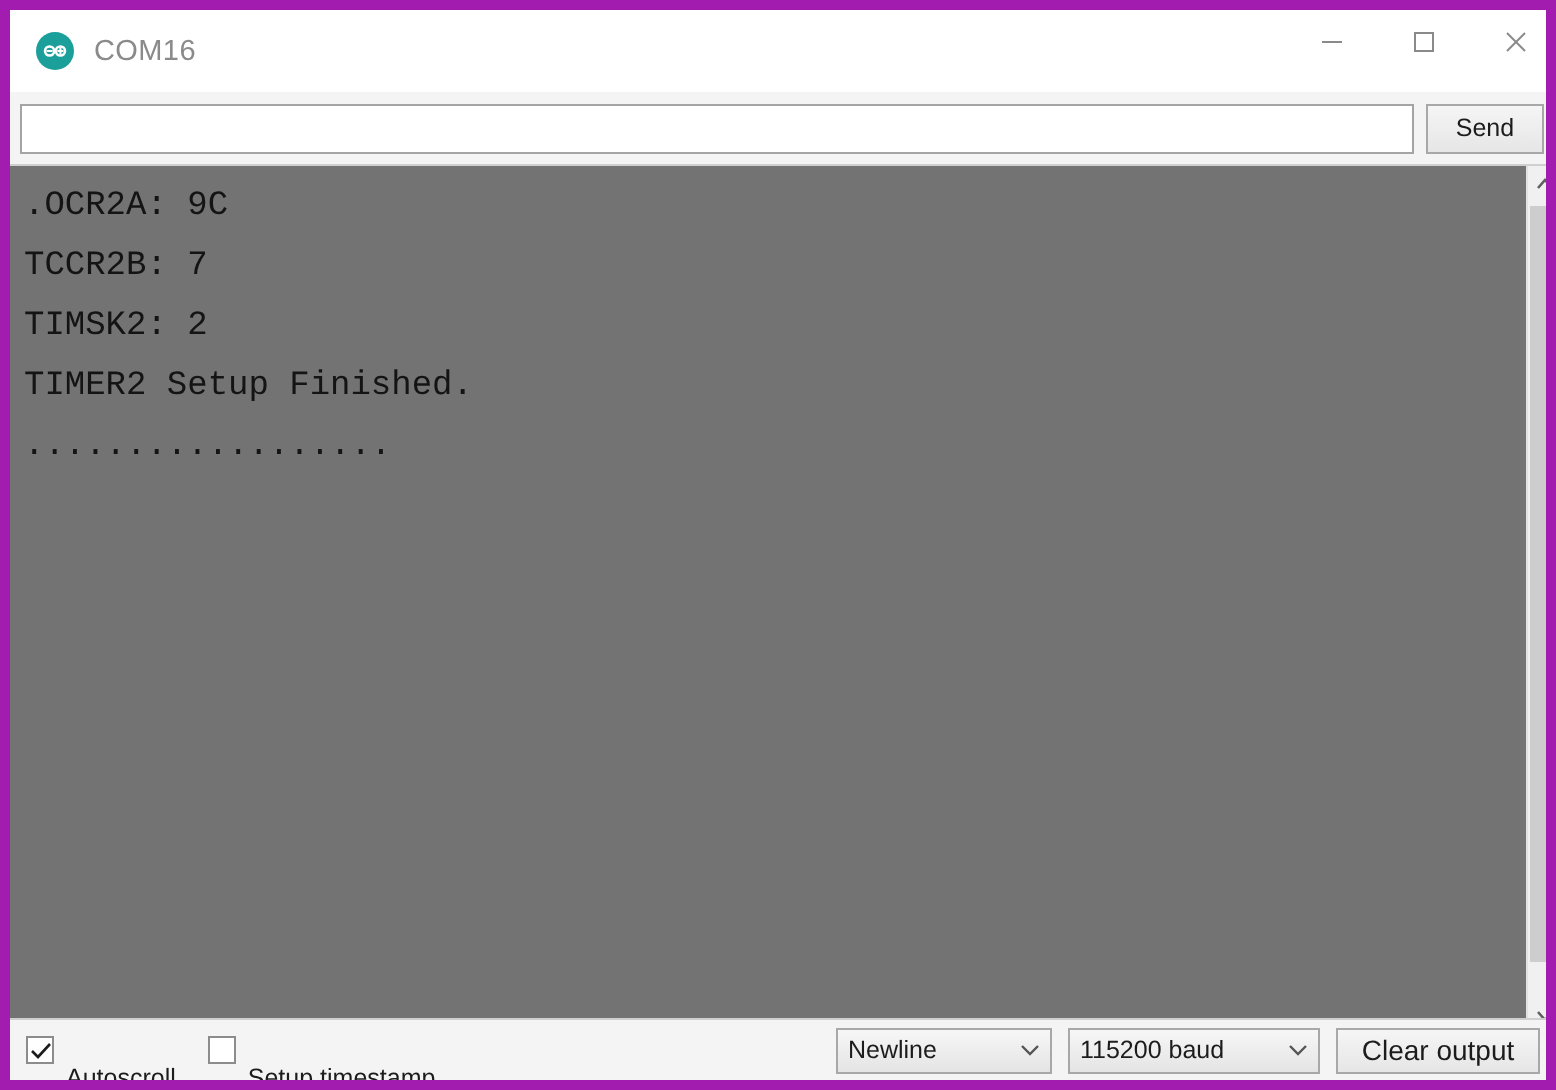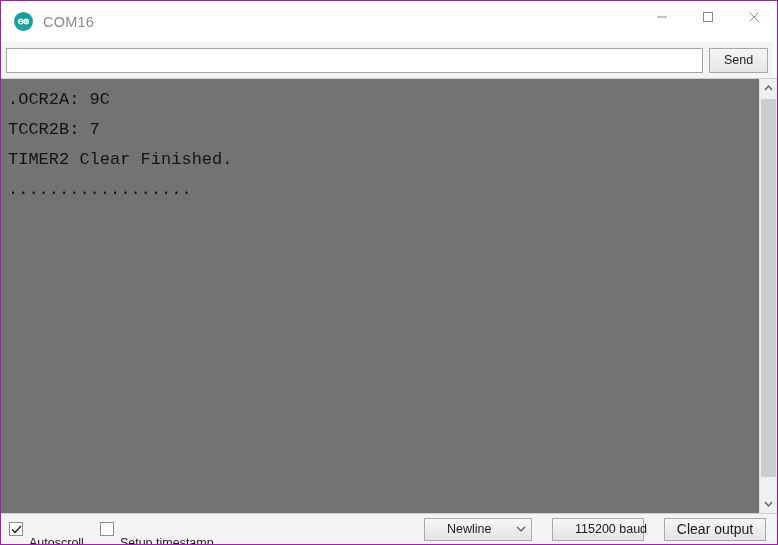--- a/index.html
+++ b/index.html
@@ -9,21 +9,21 @@
     overflow: hidden;
     background: #ffffff;
     font-family: "Liberation Sans", sans-serif;
   }
 
   #app {
     position: relative;
     width: 778px;
     height: 545px;
     background: #ffffff;
-    border: 1px solid #a21caf;
+    border: 5px solid #a21caf;
     overflow: hidden;
   }
 
   
   .titlebar {
     position: absolute;
     left: 0; top: 0;
     width: 776px; height: 41px;
     background: #ffffff;
     display: flex;
@@ -192,28 +192,28 @@
     margin-top: 28px;
   }
   .spacer { flex: 1; }
   .dropdown {
     height: 23px;
     background: linear-gradient(180deg,#f7f7f7 0%,#e4e4e4 100%);
     border: 1px solid #a8a8a8;
     display: flex;
     align-items: center;
     justify-content: space-between;
-    padding: 0 5px 0 22px;
+    padding: 0 5px 0 5px;
     font-size: 12.5px;
     color: #1c1c1c;
-    margin-right: 20px;
+    margin-right: 8px;
     cursor: default;
   }
   .dd-line { width: 108px; }
-  .dd-baud { width: 92px; gap: 17px; }
+  .dd-baud { width: 126px; gap: 17px; }
   .dd-label { white-space: nowrap; }
   .chev { margin-left: 6px; display: flex; align-items: center; }
   .chev svg { display: block; }
   .clear-btn {
     height: 23px;
     min-width: 102px;
     padding: 0 10px;
     background: linear-gradient(180deg,#f5f5f5 0%,#e6e6e6 100%);
     border: 1px solid #a8a8a8;
     font-size: 14px;
@@ -269,21 +269,22 @@
 
   <div class="sendrow">
     <input class="send-input" type="text" placeholder="" style="">
     <div class="send-btn">Send</div>
   </div>
 
   <div class="output-wrap">
     <div class="output-area">
       <div class="console-line">.OCR2A: 9C</div>
       <div class="console-line">TCCR2B: 7</div>
-      <div class="console-line">TIMER2 Clear Finished.</div>
+      <div class="console-line">TIMSK2: 2</div>
+      <div class="console-line">TIMER2 Setup Finished.</div>
       <div class="console-line">..................</div>
     </div>
     <div class="scrollbar">
       <div class="sb-arrow up">
         <svg width="9" height="6" viewBox="0 0 9 6">
           <polyline points="1,5 4.5,1 8,5" fill="none" stroke="#606060" stroke-width="1.3"></polyline>
         </svg>
       </div>
       <div class="sb-thumb"></div>
       <div class="sb-arrow down">

